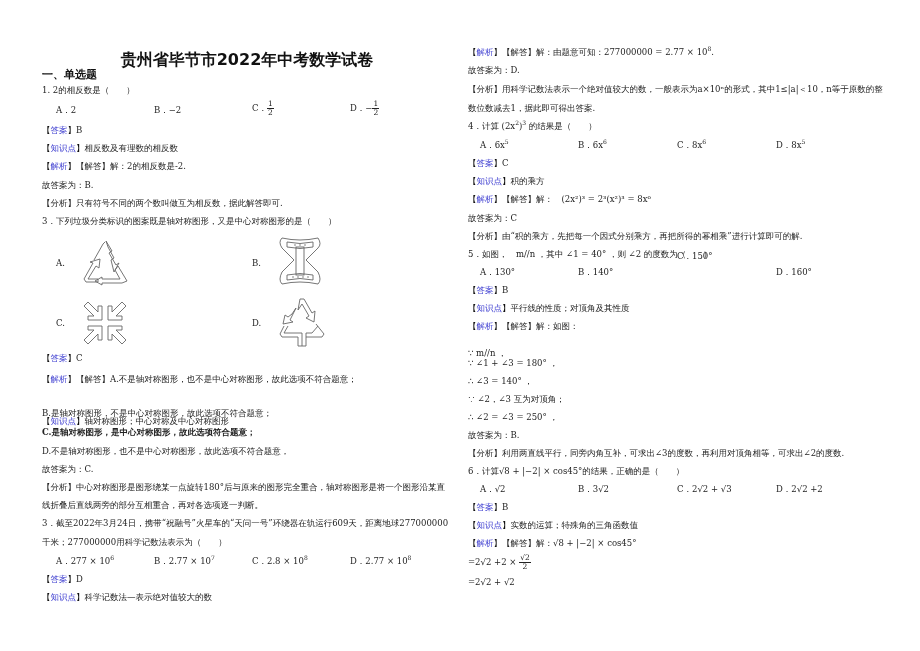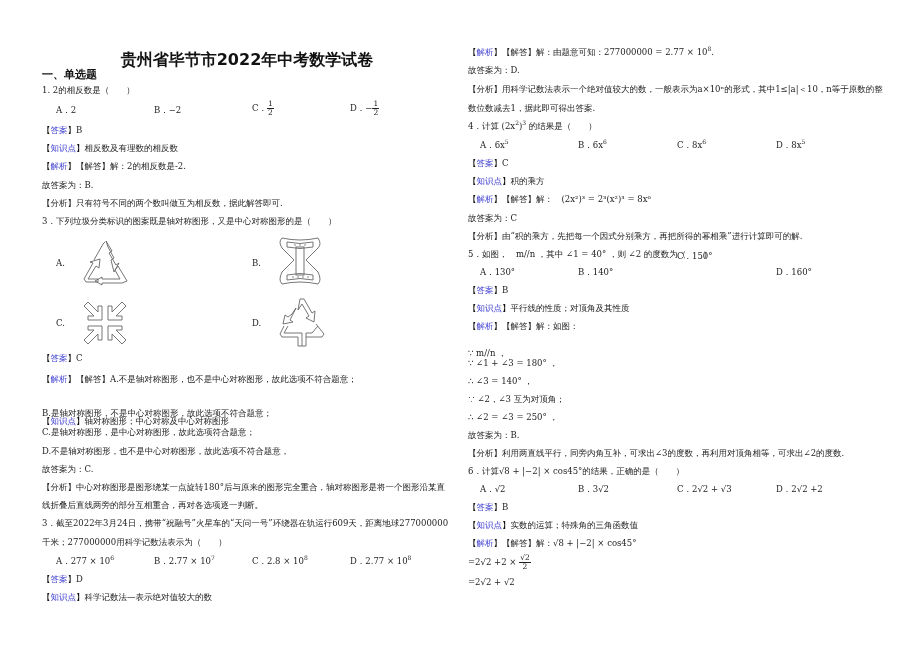--- a/index.html
+++ b/index.html
@@ -111,21 +111,21 @@
   <div class="line" style="top:352px;">
     <span class="br">【</span><span class="tag">答案</span><span class="br">】</span><span>C</span>
   </div>
   <div class="line" style="top:370px;margin-top:45px;">
     <span class="br">【</span><span class="tag">知识点</span><span class="br">】</span><span>轴对称图形；中心对称及中心对称图形</span>
   </div>
   <div class="line" style="top:373px;">
     <span class="br">【</span><span class="tag">解析</span><span class="br">】</span><span>【解答】</span><span>A.不是轴对称图形，也不是中心对称图形，故此选项不符合题意；</span>
   </div>
   <div class="line" style="top:407px;">B.是轴对称图形，不是中心对称图形，故此选项不符合题意；</div>
-  <div class="line" style="top:426px;">C.是轴对称图形，是中心对称图形，故此选项符合题意；</div>
+  <div class="line" style="top:426px;font-weight:bold;">C.是轴对称图形，是中心对称图形，故此选项符合题意；</div>
   <div class="line" style="top:445px;">D.不是轴对称图形，也不是中心对称图形，故此选项不符合题意，</div>
   <div class="line" style="top:463px;">故答案为：C.</div>
   <div class="line" style="top:481px;">
     <span>【分析】</span><span>中心对称图形是图形绕某一点旋转180°后与原来的图形完全重合，轴对称图形是将一个图形沿某直</span>
   </div>
   <div class="line" style="top:499px;">线折叠后直线两旁的部分互相重合，再对各选项逐一判断。</div>
 
   <div class="line" style="top:517px;">3．截至2022年3月24日，携带“祝融号”火星车的“天问一号”环绕器在轨运行609天，距离地球277000000</div>
   <div class="line" style="top:536px;">千米；277000000用科学记数法表示为（　　）</div>
   <div class="opt" style="top:555px;left:14px;"><span>A．277 × 10</span><sup>6</sup></div>

